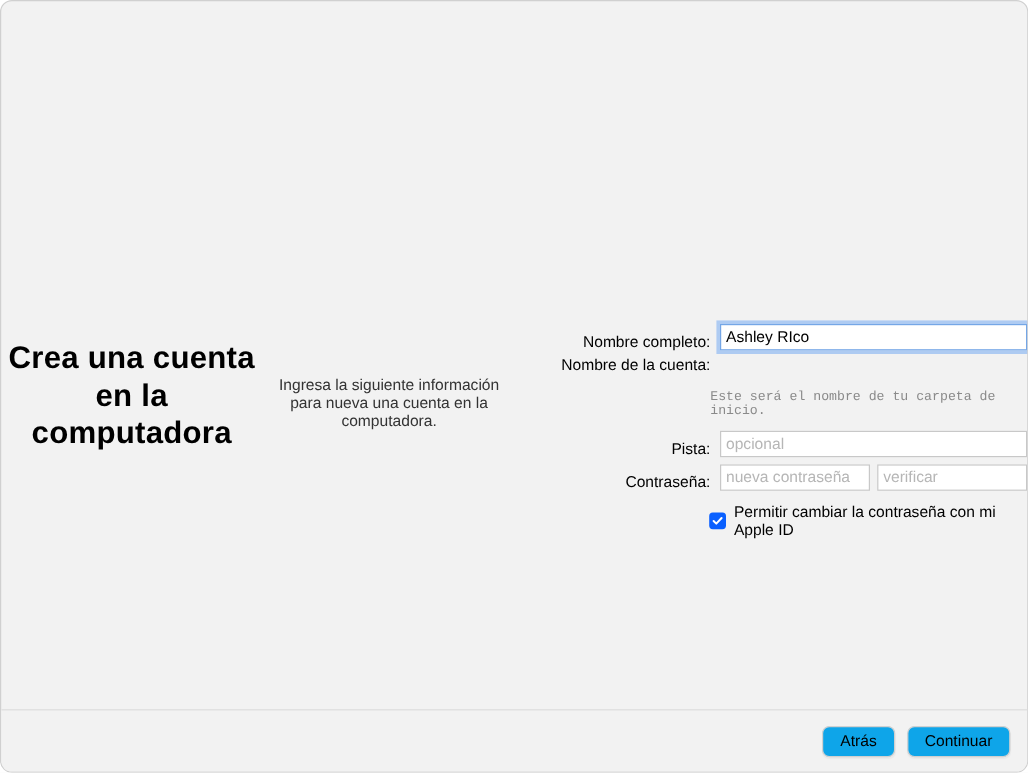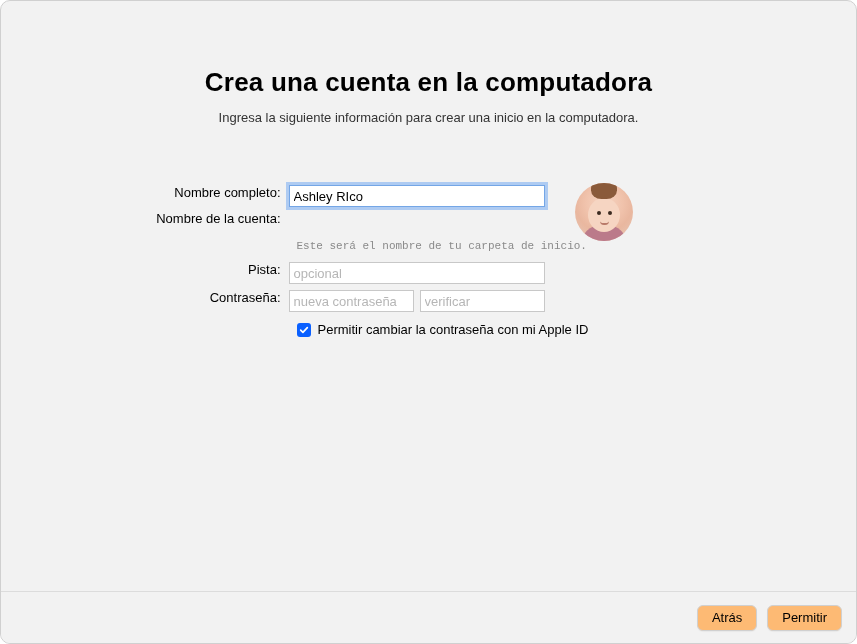--- a/index.html
+++ b/index.html
@@ -17,21 +17,21 @@
       border-radius: 10px;
       display: flex;
       flex-direction: column;
       position: relative;
       overflow: hidden;
     }
     .content {
       flex: 1;
       padding-top: 66px;
       display: flex;
-      flex-direction: column;
+      flex-direction: row;
       align-items: center;
     }
     .title {
       font-size: 26px;
       font-weight: 700;
       letter-spacing: 0.2px;
       color: #000;
       text-align: center;
     }
     .subtitle {
@@ -40,21 +40,21 @@
       color: #333;
       text-align: center;
     }
     .form-area {
       margin-top: 60px;
       width: 620px;
       position: relative;
     }
     .row {
       display: flex;
-      align-items: flex-start;
+      align-items: flex-end;
       margin-bottom: 6px;
     }
     .label {
       width: 170px;
       text-align: right;
       padding-right: 8px;
       font-size: 13px;
       color: #000;
     }
     .field-col {
@@ -164,41 +164,41 @@
       height: 52px;
       border-top: 1px solid #dcdcdc;
       display: flex;
       align-items: center;
       justify-content: flex-end;
       padding: 0 14px;
       gap: 10px;
       background: #f2f2f2;
     }
     .btn {
-      background: #fdba74;
+      background: #0ea5e9;
       border: 1px solid #d0d0d0;
       border-radius: 6px;
       height: 26px;
       padding: 0 14px;
       font-size: 13px;
       color: #000;
       box-shadow: 0 1px 1px rgba(0,0,0,0.04);
       cursor: default;
       display: inline-flex;
       align-items: center;
     }
     .row-gap-sm { margin-bottom: 4px; }
   </style>
 </head>
 <body>
 
 <div class="window">
   <div class="content">
     <h1 class="title">Crea una cuenta en la computadora</h1>
-    <p class="subtitle">Ingresa la siguiente información para crear una inicio en la computadora.</p>
+    <p class="subtitle">Ingresa la siguiente información para nueva una cuenta en la computadora.</p>
 
     <div class="form-area">
 
       <div class="avatar">
         <div class="shirt"></div>
         <div class="face"></div>
         <div class="hair"></div>
         <div class="eye l"></div>
         <div class="eye r"></div>
         <div class="mouth"></div>
@@ -242,15 +242,15 @@
           </svg>
         </span>
         <span class="check-label">Permitir cambiar la contraseña con mi Apple ID</span>
       </div>
 
     </div>
   </div>
 
   <div class="footer">
     <button class="btn">Atrás</button>
-    <button class="btn">Permitir</button>
+    <button class="btn">Continuar</button>
   </div>
 </div>
 
 </body></html>

